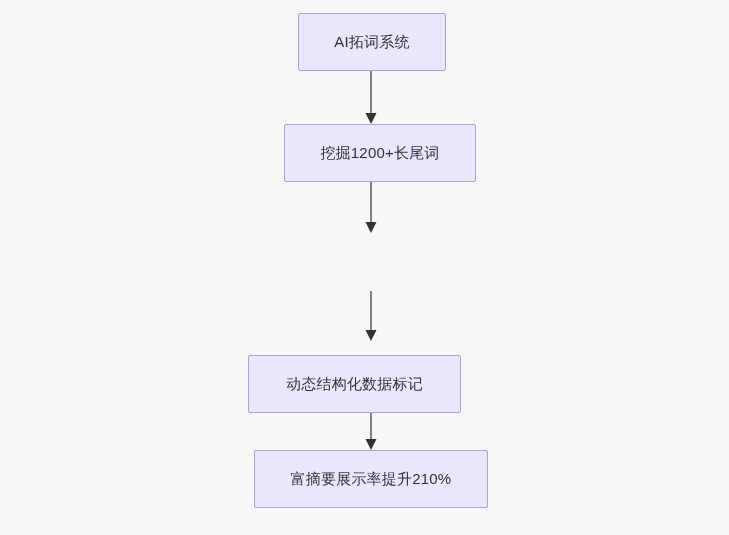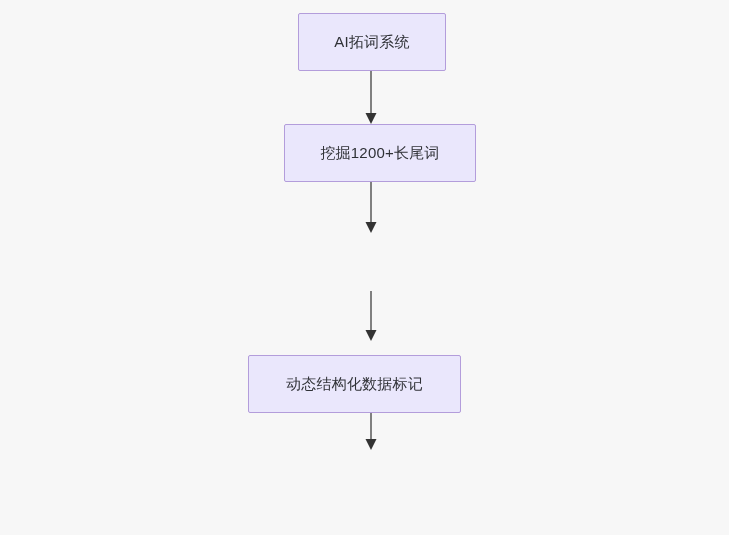--- a/index.html
+++ b/index.html
@@ -82,14 +82,17 @@
 
   <div class="node" style="left:276px; top:124px; width:192px; height:58px;margin-left:8px;">
     <span class="node-label">挖掘1200+长尾词</span>
   </div>
 
 
   <div class="node" style="left:248px; top:341px; width:213px; height:58px;margin-top:14px;">
     <span class="node-label">动态结构化数据标记</span>
   </div>
 
+  <div class="node" style="left:254px; top:450px; width:234px; height:58px;">
+    <span class="node-label">富摘要展示率提升210%</span>
+  </div>
 
 </div>
 
 </body></html>

